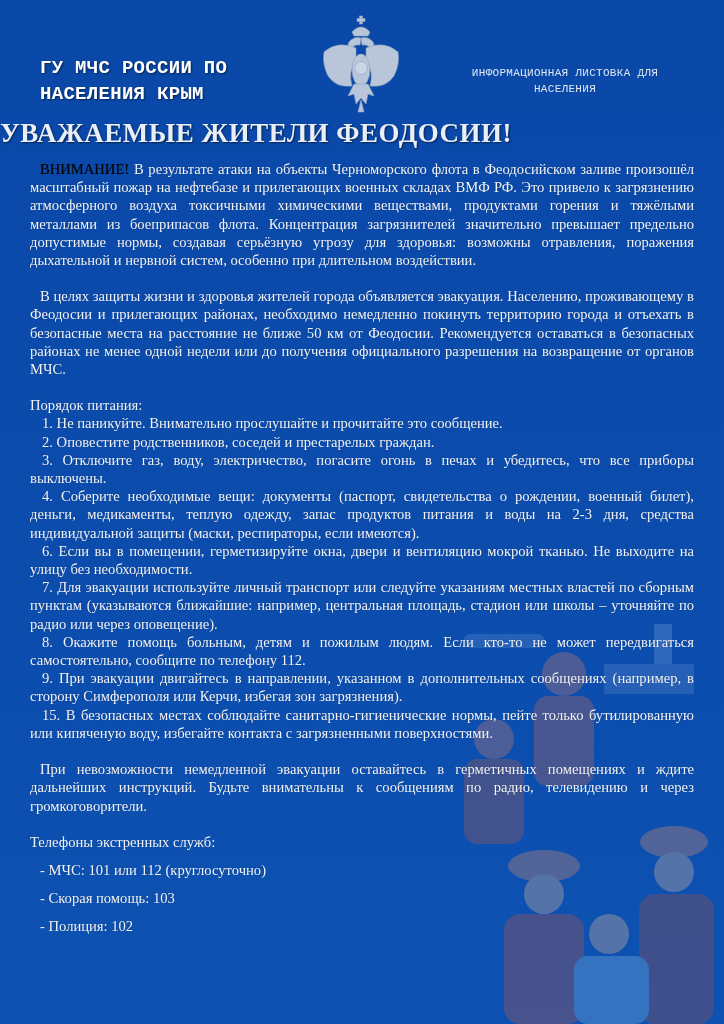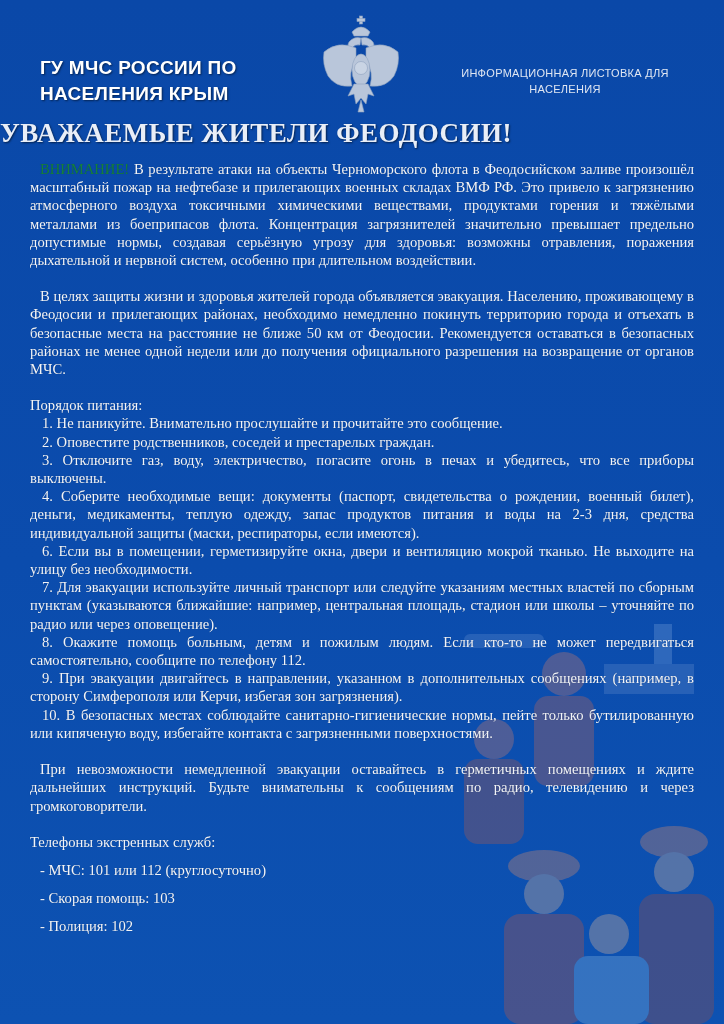--- a/index.html
+++ b/index.html
@@ -16,48 +16,48 @@
       right: 0; bottom: 0;
       width: 300px; height: 420px;
       opacity: 0.35;
       pointer-events: none;
     }
     .header {
       position: absolute; top: 0; left: 0; width: 724px; height: 118px;
     }
     .org-title {
       position: absolute; left: 40px; top: 55px; width: 250px;
-      font-family: Liberation Sans, sans-serif; font-weight: bold;
+      font-family: Liberation Mono, monospace; font-weight: bold;
       font-size: 19px; line-height: 26px; color: #ffffff;
       letter-spacing: 0.3px;
       text-shadow: 1px 1px 2px rgba(0,0,0,0.5);
     }
     .emblem {
       position: absolute; left: 318px; top: 14px; width: 86px; height: 100px;
     }
     .leaflet-label {
       position: absolute; left: 440px; top: 65px; width: 250px;
       text-align: center; font-size: 11px; line-height: 16px;
       color: #dfe6f2; letter-spacing: 0.3px;
-      font-family: Liberation Sans, sans-serif;
+      font-family: Liberation Mono, monospace;
     }
     .main-title {
       position: absolute; top: 118px; left: 0; width: 724px; text-align: left;
       font-size: 27px; letter-spacing: 0.5px; color: #e9eef7;
       text-shadow: 1px 1px 2px rgba(0,0,0,0.55);
       font-family: "Liberation Serif", serif;
     }
     .content {
       position: absolute; left: 30px; top: 160px; width: 664px;
       font-size: 14.6px; line-height: 18.2px;
       text-shadow: 0 0 1px rgba(0,0,0,0.3);
     }
     .para { text-align: justify; text-indent: 10px; }
     .gap { height: 18px; }
-    .alert { color: #15803d; }
+    .alert { color: #000000; }
     .list-item { text-align: justify; text-indent: 12px; }
     .phone-item { padding-left: 10px; margin-top: 10px; }
   </style>
 </head>
 <body>
 
 <svg class="bg-illustration" viewBox="0 0 300 420" xmlns="http://www.w3.org/2000/svg">
   <rect x="230" y="20" width="18" height="70" fill="#6f9ad8"></rect>
   <rect x="180" y="60" width="90" height="30" fill="#5b86c8"></rect>
   <rect x="40" y="30" width="80" height="14" rx="6" fill="#5a88cc"></rect>
@@ -117,21 +117,21 @@
   <div>
     <p>Порядок питания:</p>
     <p class="list-item">1. Не паникуйте. Внимательно прослушайте и прочитайте это сообщение.</p>
     <p class="list-item">2. Оповестите родственников, соседей и престарелых граждан.</p>
     <p class="list-item">3. Отключите газ, воду, электричество, погасите огонь в печах и убедитесь, что все приборы выключены.</p>
     <p class="list-item">4. Соберите необходимые вещи: документы (паспорт, свидетельства о рождении, военный билет), деньги, медикаменты, теплую одежду, запас продуктов питания и воды на 2-3 дня, средства индивидуальной защиты (маски, респираторы, если имеются).</p>
     <p class="list-item">6. Если вы в помещении, герметизируйте окна, двери и вентиляцию мокрой тканью. Не выходите на улицу без необходимости.</p>
     <p class="list-item">7. Для эвакуации используйте личный транспорт или следуйте указаниям местных властей по сборным пунктам (указываются ближайшие: например, центральная площадь, стадион или школы – уточняйте по радио или через оповещение).</p>
     <p class="list-item">8. Окажите помощь больным, детям и пожилым людям. Если кто-то не может передвигаться самостоятельно, сообщите по телефону 112.</p>
     <p class="list-item">9. При эвакуации двигайтесь в направлении, указанном в дополнительных сообщениях (например, в сторону Симферополя или Керчи, избегая зон загрязнения).</p>
-    <p class="list-item">10. В безопасных местах соблюдайте санитарно-гигиенические нормы, пейте только бутилированную или кипяченую воду, избегайте контакта с загрязненными поверхностями.</p>
+    <p class="list-item">15. В безопасных местах соблюдайте санитарно-гигиенические нормы, пейте только бутилированную или кипяченую воду, избегайте контакта с загрязненными поверхностями.</p>
   </div>
 
   <div class="gap"></div>
 
   <p class="para">При невозможности немедленной эвакуации оставайтесь в герметичных помещениях и ждите дальнейших инструкций. Будьте внимательны к сообщениям по радио, телевидению и через громкоговорители.</p>
 
   <div class="gap"></div>
 
   <div>
     <p>Телефоны экстренных служб:</p>

